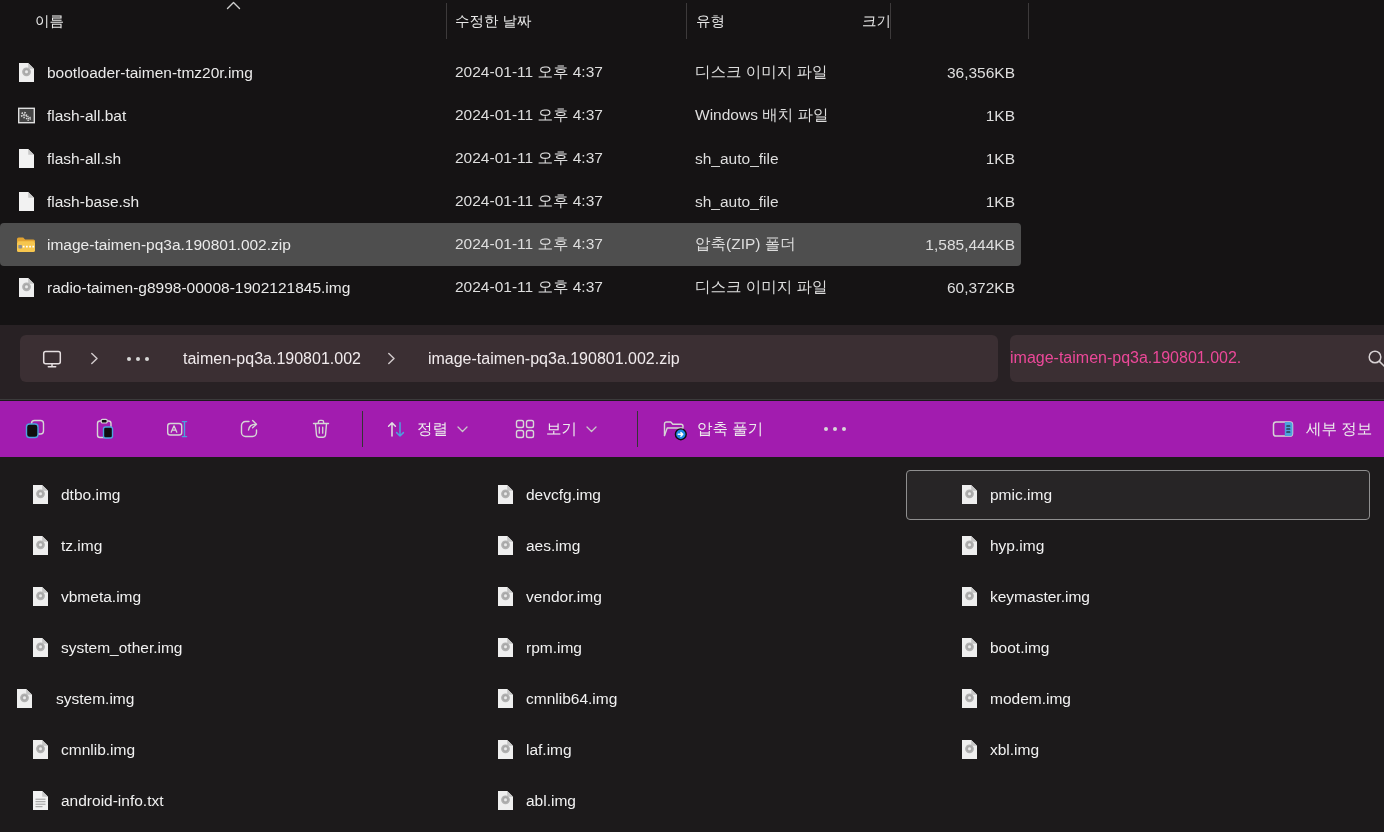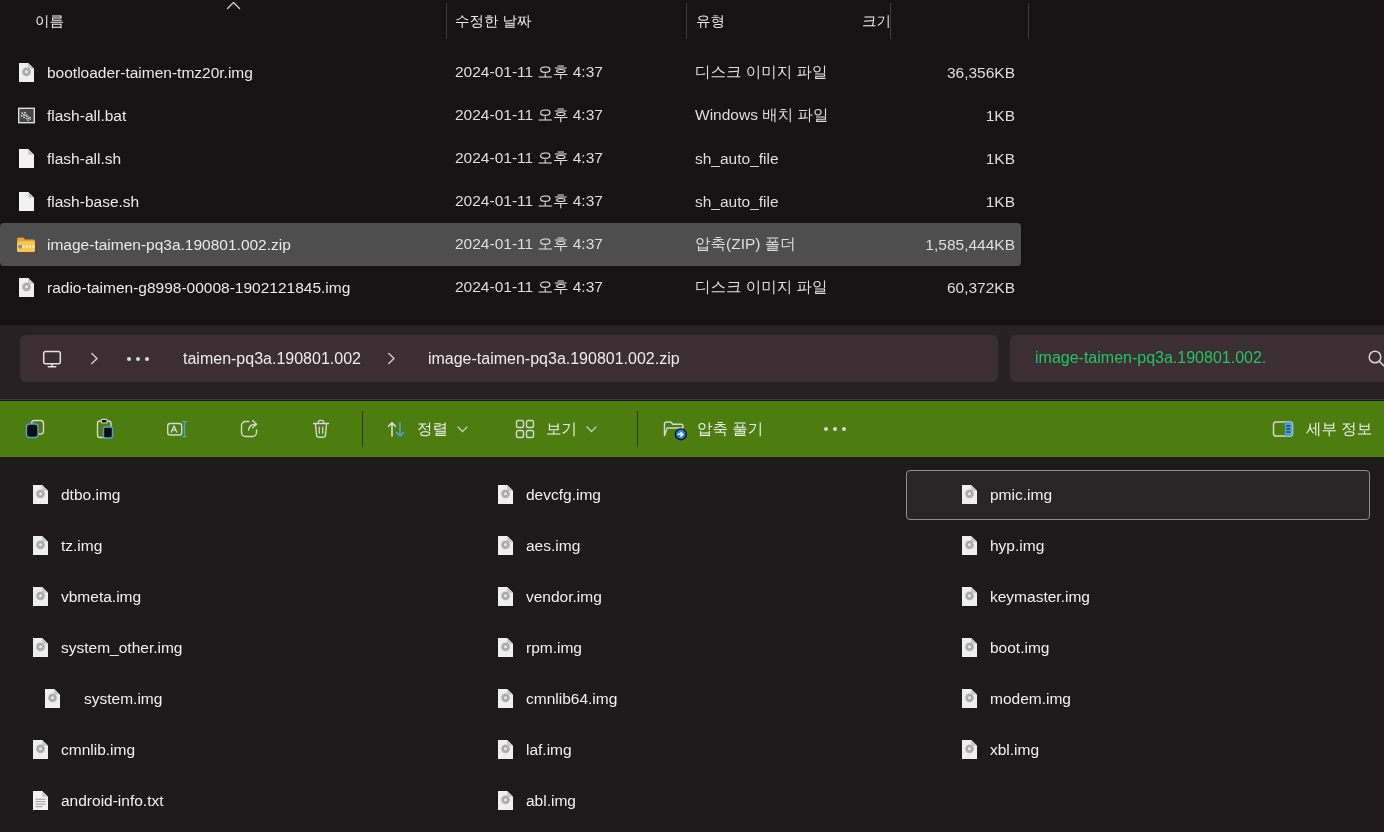--- a/index.html
+++ b/index.html
@@ -27,26 +27,26 @@
   .address-strip{position:absolute;left:0;top:325px;width:1384px;height:75px;
     background:#282124;border-bottom:1px solid #3b3b3b;}
   .address-bar{position:absolute;left:20px;top:10px;width:978px;height:47px;background:#3b2f33;
     border-radius:6px;display:flex;align-items:center;color:#f1ebed;font-size:16px;white-space:nowrap;}
   .ab-ic{margin-left:20px;line-height:0;}
   .ab-chev{margin-left:26px;line-height:0;}
   .ab-dots{margin-left:26px;line-height:0;}
   .crumb{margin-left:32px;}
   .crumb2{margin-left:32px;}
   .search-box{position:absolute;left:1010px;top:10px;width:395px;height:47px;background:#3b2f33;border-radius:6px;}
-  .search-box input{background:transparent;border:none;outline:none;color:#22c55e;font-size:16px;
-    padding-left:25px;width:330px;height:45px;font-family:inherit;}
+  .search-box input{background:transparent;border:none;outline:none;color:#ec4899;font-size:16px;
+    width:330px;height:45px;font-family:inherit;}
   .search-mag{position:absolute;left:356px;top:13px;line-height:0;}
 
   
-  .toolbar{position:absolute;left:0;top:401px;width:1384px;height:56px;background:#4d7c0f;}
+  .toolbar{position:absolute;left:0;top:401px;width:1384px;height:56px;background:#a21caf;}
   .tbtn{position:absolute;top:0;height:56px;display:flex;align-items:center;gap:9px;
     color:#ededed;font-size:15.5px;white-space:nowrap;line-height:0;}
   .tbtn .tlabel{line-height:normal;}
   .tdiv{position:absolute;top:10px;width:1px;height:36px;background:#343434;}
 
   
   .content{position:absolute;left:0;top:457px;width:1384px;height:375px;background:#1c1a1b;}
   .tile{position:absolute;width:440px;height:47px;display:flex;align-items:center;gap:11px;
     padding-left:6px;color:#f1f1f1;font-size:15.5px;white-space:nowrap;z-index:0;}
   .tile-selected::before{content:"";position:absolute;left:-47px;top:-1px;width:462px;height:48px;
@@ -331,21 +331,21 @@
             <svg width="17" height="21" viewBox="0 0 17 21">
               <path d="M1 1 h9.2 l5.8 5.8 V20 H1 z" fill="#efefef"></path>
               <path d="M10.2 1 l5.8 5.8 h-5.8 z" fill="#c6c6c6"></path>
               <circle cx="8.5" cy="9.8" r="4.4" fill="#b2b2b2"></circle>
               <circle cx="8.5" cy="9.8" r="2.6" fill="none" stroke="#9e9e9e" stroke-width="0.6"></circle>
               <circle cx="8.5" cy="9.8" r="1.5" fill="#eaeaea"></circle>
             </svg>
           </span>
     <span class="tname">system_other.img</span>
   </div>
-        <div class="tile" style="left: 36px; top: 218px; gap: 22px;">
+        <div class="tile" style="left: 8px; top: 218px; gap: 22px;">
     <span class="ficon">
             <svg width="17" height="21" viewBox="0 0 17 21">
               <path d="M1 1 h9.2 l5.8 5.8 V20 H1 z" fill="#efefef"></path>
               <path d="M10.2 1 l5.8 5.8 h-5.8 z" fill="#c6c6c6"></path>
               <circle cx="8.5" cy="9.8" r="4.4" fill="#b2b2b2"></circle>
               <circle cx="8.5" cy="9.8" r="2.6" fill="none" stroke="#9e9e9e" stroke-width="0.6"></circle>
               <circle cx="8.5" cy="9.8" r="1.5" fill="#eaeaea"></circle>
             </svg>
           </span>
     <span class="tname">system.img</span>

